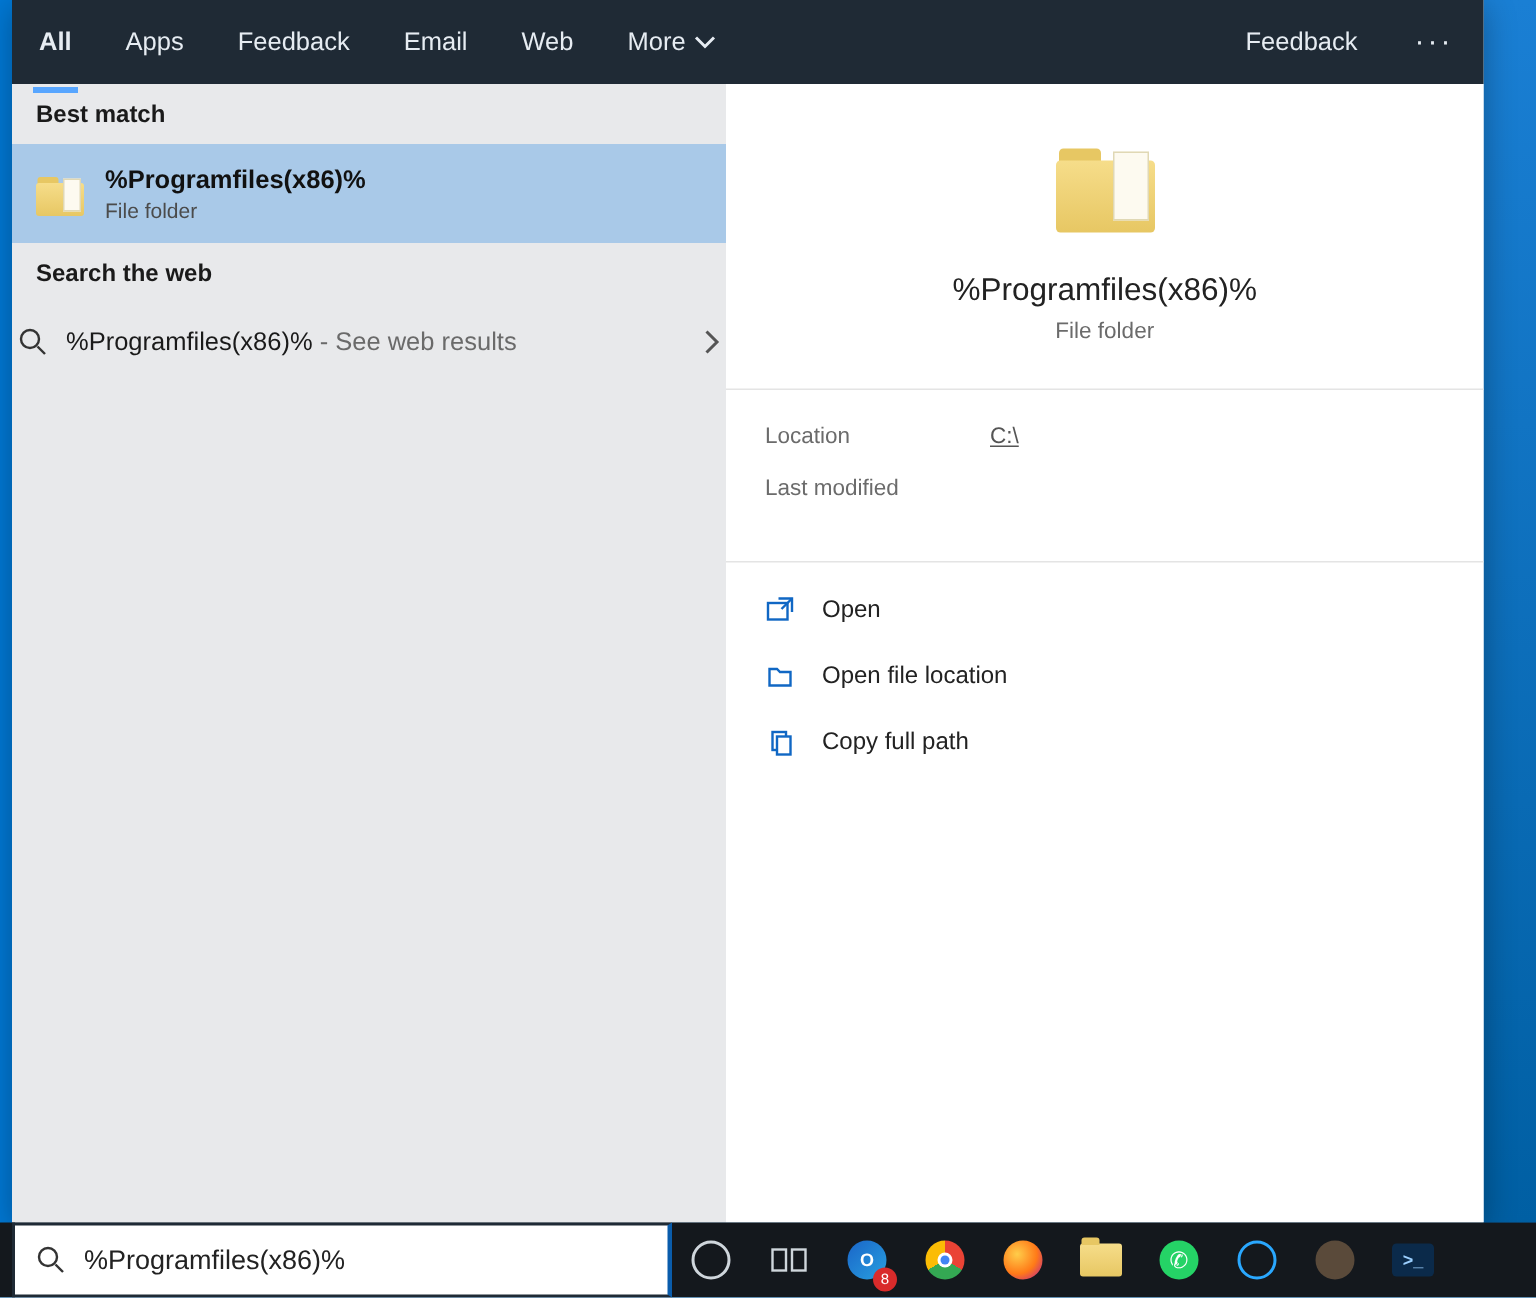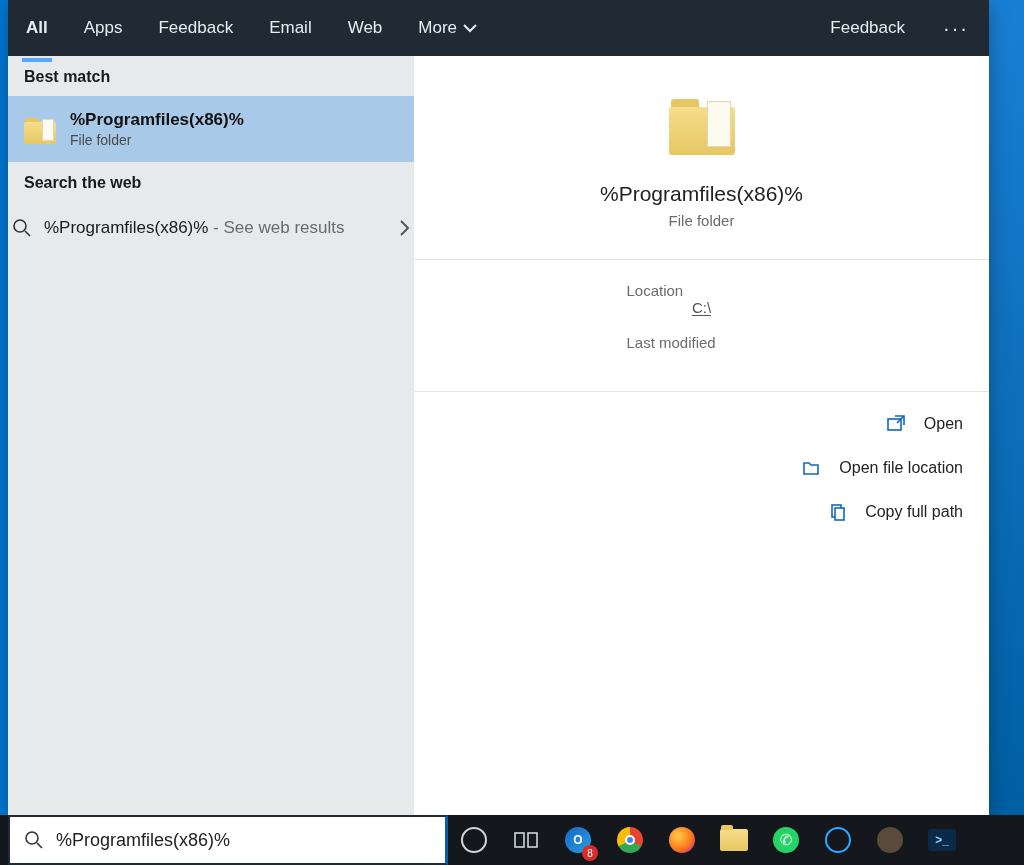--- a/index.html
+++ b/index.html
@@ -35,21 +35,21 @@
     content: ""; position: absolute; left: 14px; right: 14px; bottom: 0;
     height: 4px; background: #58a6ff;
   }
   .tab-more .chev { margin-left: 6px; }
   .tab-spacer { flex: 1; }
   .tab-feedback { padding: 0 18px; font-size: 17px; cursor: pointer; }
   .tab-dots { padding: 0 20px; font-size: 20px; cursor: pointer; letter-spacing: 2px; }
 
   
   .panel-body { flex: 1; display: flex; }
-  .col-left { width: 406px; background: #e8e9eb; display: flex; flex-direction: column; }
+  .col-left { width: 476px; background: #e8e9eb; display: flex; flex-direction: column; }
   .col-right { flex: 1; background: #fff; display: flex; flex-direction: column; }
 
   
   .section-label { padding: 12px 16px 10px 16px; font-size: 16px; font-weight: 600; color: #1a1a1a; }
   .best-match {
     display: flex; align-items: center; gap: 14px;
     padding: 14px 16px; background: #a9c9e8; cursor: pointer;
   }
   .folder-sm {
     width: 32px; height: 28px; position: relative;
@@ -77,28 +77,28 @@
   .folder-lg .body  { position:absolute; top:11px; left:0;    width:66px; height:48px;
                       background: linear-gradient(#f6dd8a,#e7c763); border-radius:3px;}
   .folder-lg .sheet { position:absolute; top:5px;  right:4px; width:24px; height:46px;
                       background:#fdfaf0; border:1px solid #e0d8b5;}
   .preview-name { font-size: 21px; color: #222; }
   .preview-type { font-size: 15px; color: #6b6b6b; margin-top: 6px; }
 
   .divider { height: 1px; background: #e4e4e4; margin: 0 0; }
 
   .meta { padding: 22px 26px 22px 26px; }
-  .meta-row { display: flex; align-items: center; margin-bottom: 18px; font-size: 15px; color: #6b6b6b; flex-direction: column; }
+  .meta-row { display: flex; align-items: center; margin-bottom: 18px; font-size: 15px; color: #6b6b6b; }
   .meta-row .k { width: 150px; }
   .meta-row .v { color: #555; text-decoration: underline; text-underline-offset: 2px; }
 
   .actions { padding: 10px 26px; }
   .action-row {
     display: flex; align-items: center; gap: 18px;
-    padding: 12px 0; font-size: 16px; color: #222; cursor: pointer; justify-content: flex-end;
+    padding: 12px 0; font-size: 16px; color: #222; cursor: pointer;
   }
   .action-row .ic { width: 20px; height: 20px; color: #1067c4; }
 
   
   .taskbar {
     position: absolute; left: 0; right: 0; bottom: 0; height: 50px;
     background: #14181d; display: flex; align-items: center;
   }
   .search-box {
     width: 440px; height: 50px; background: #fff; display: flex; align-items: center;

